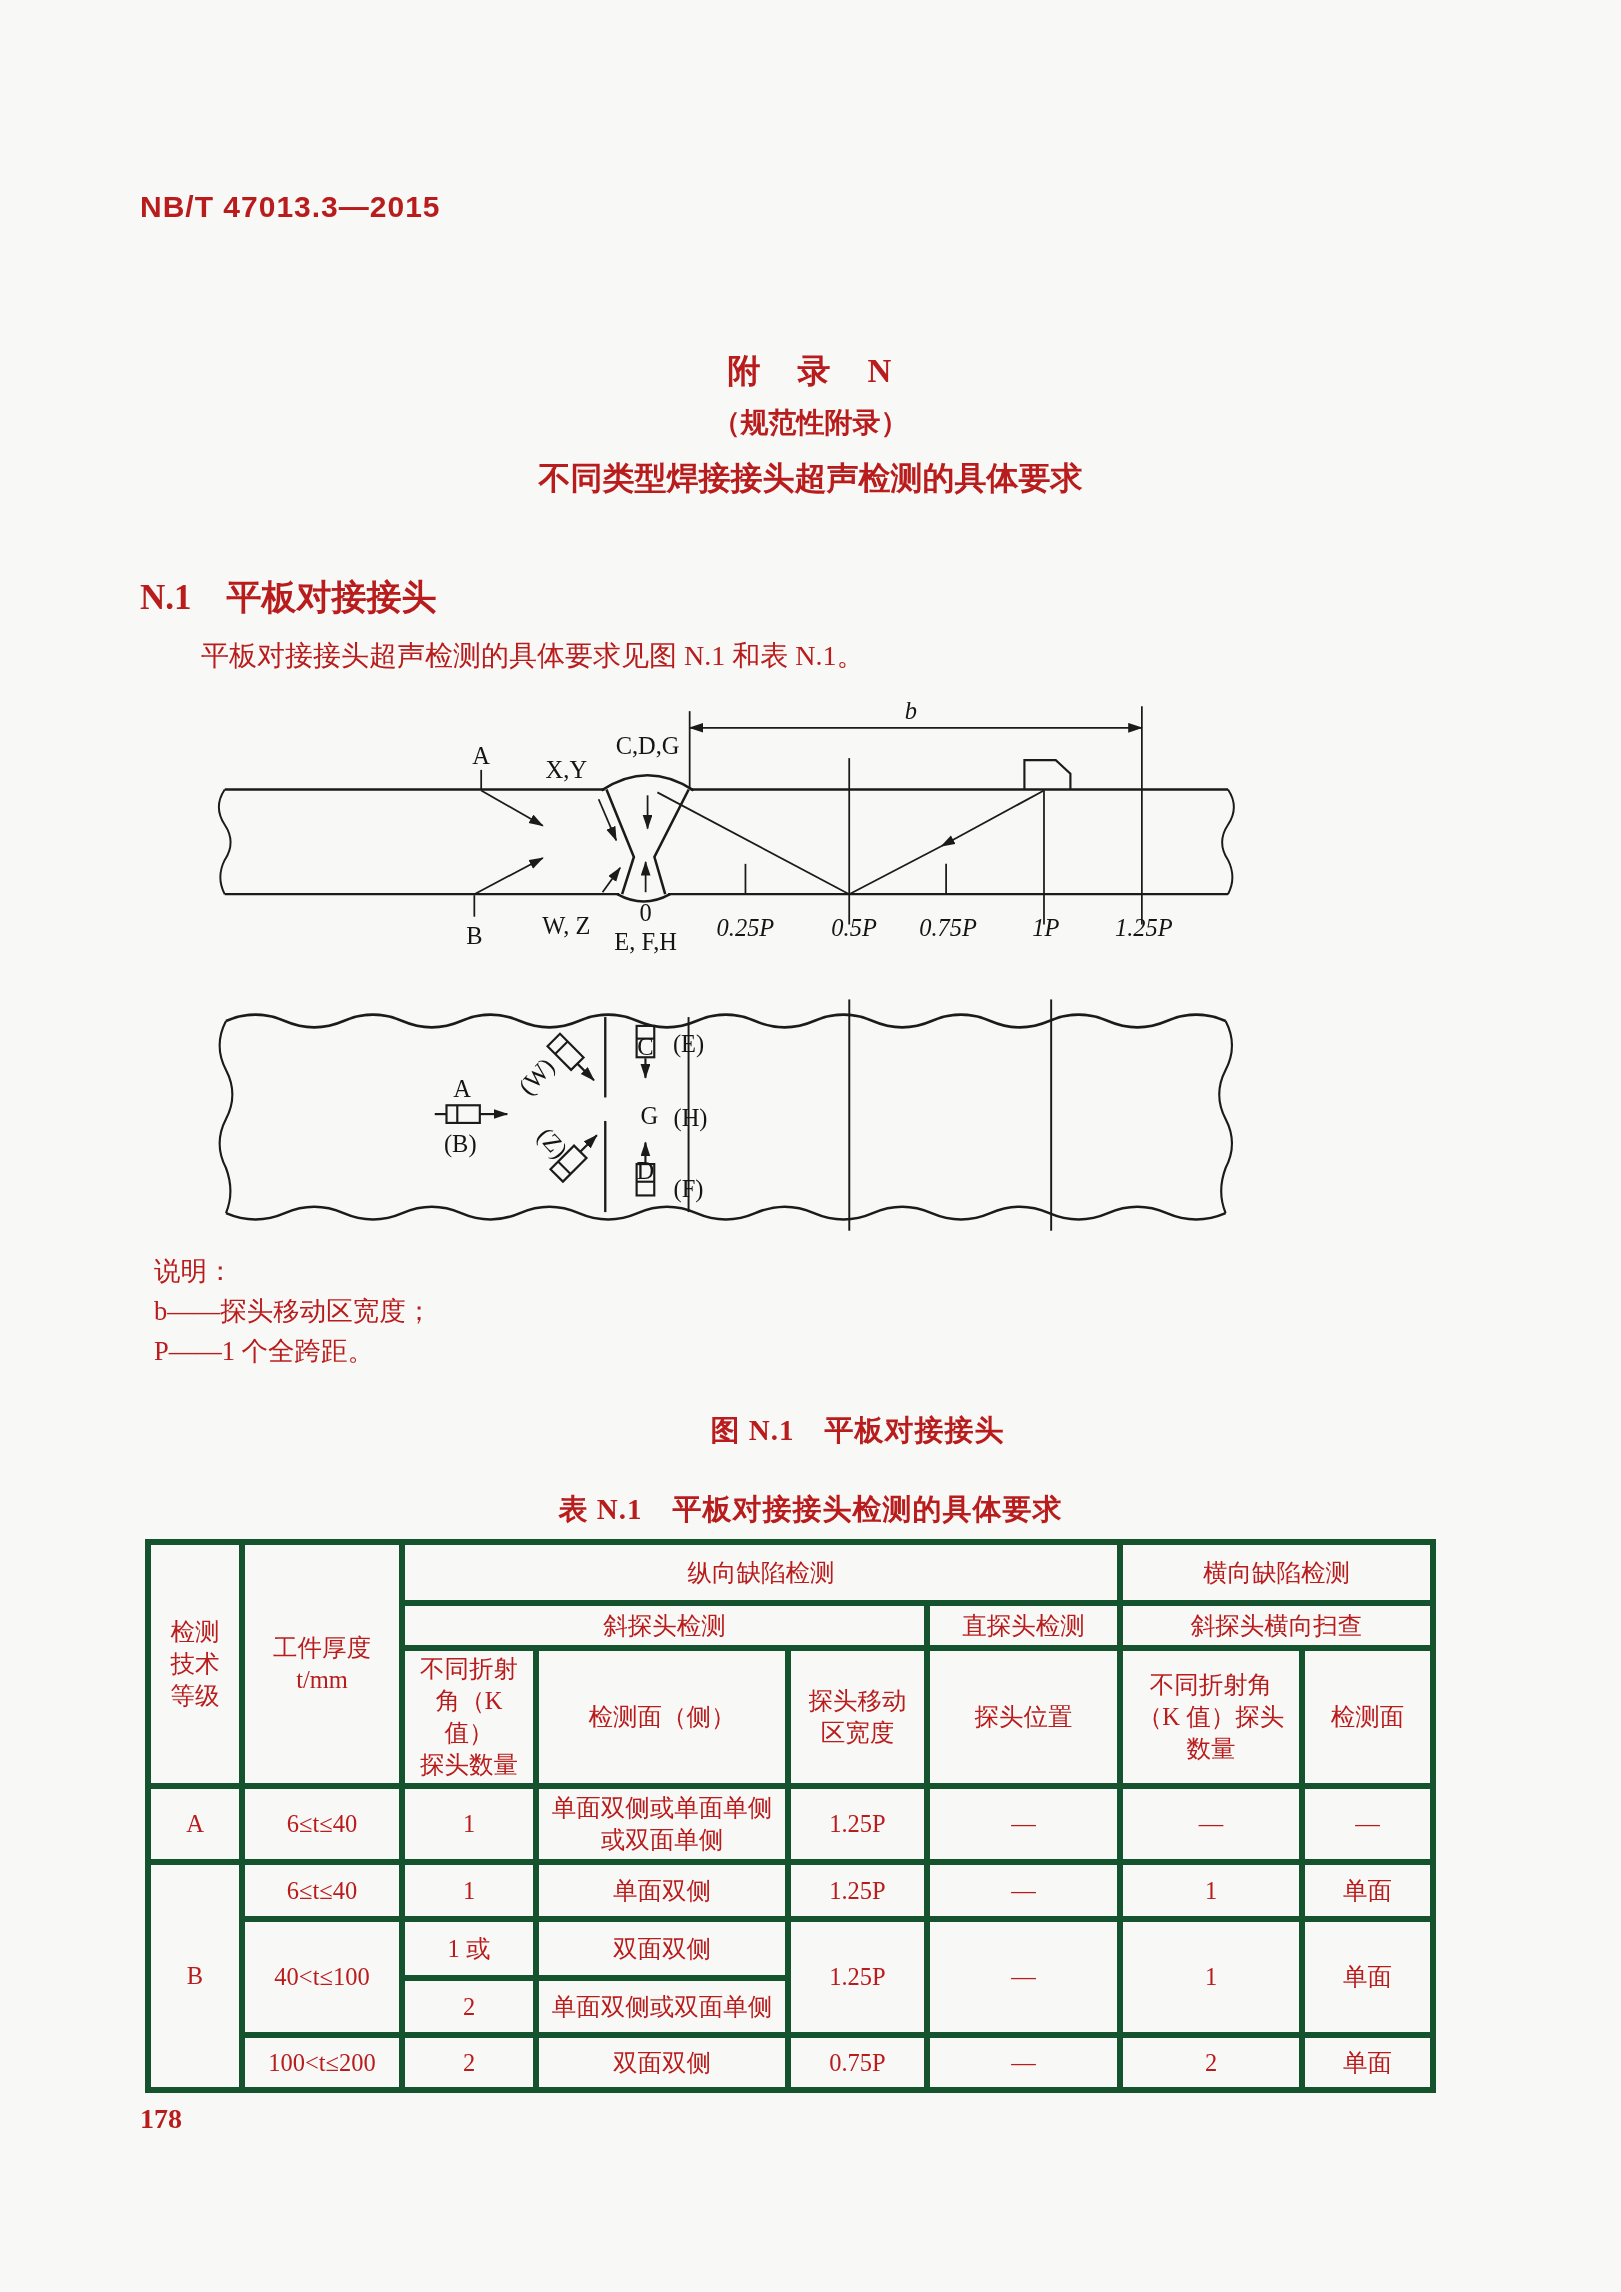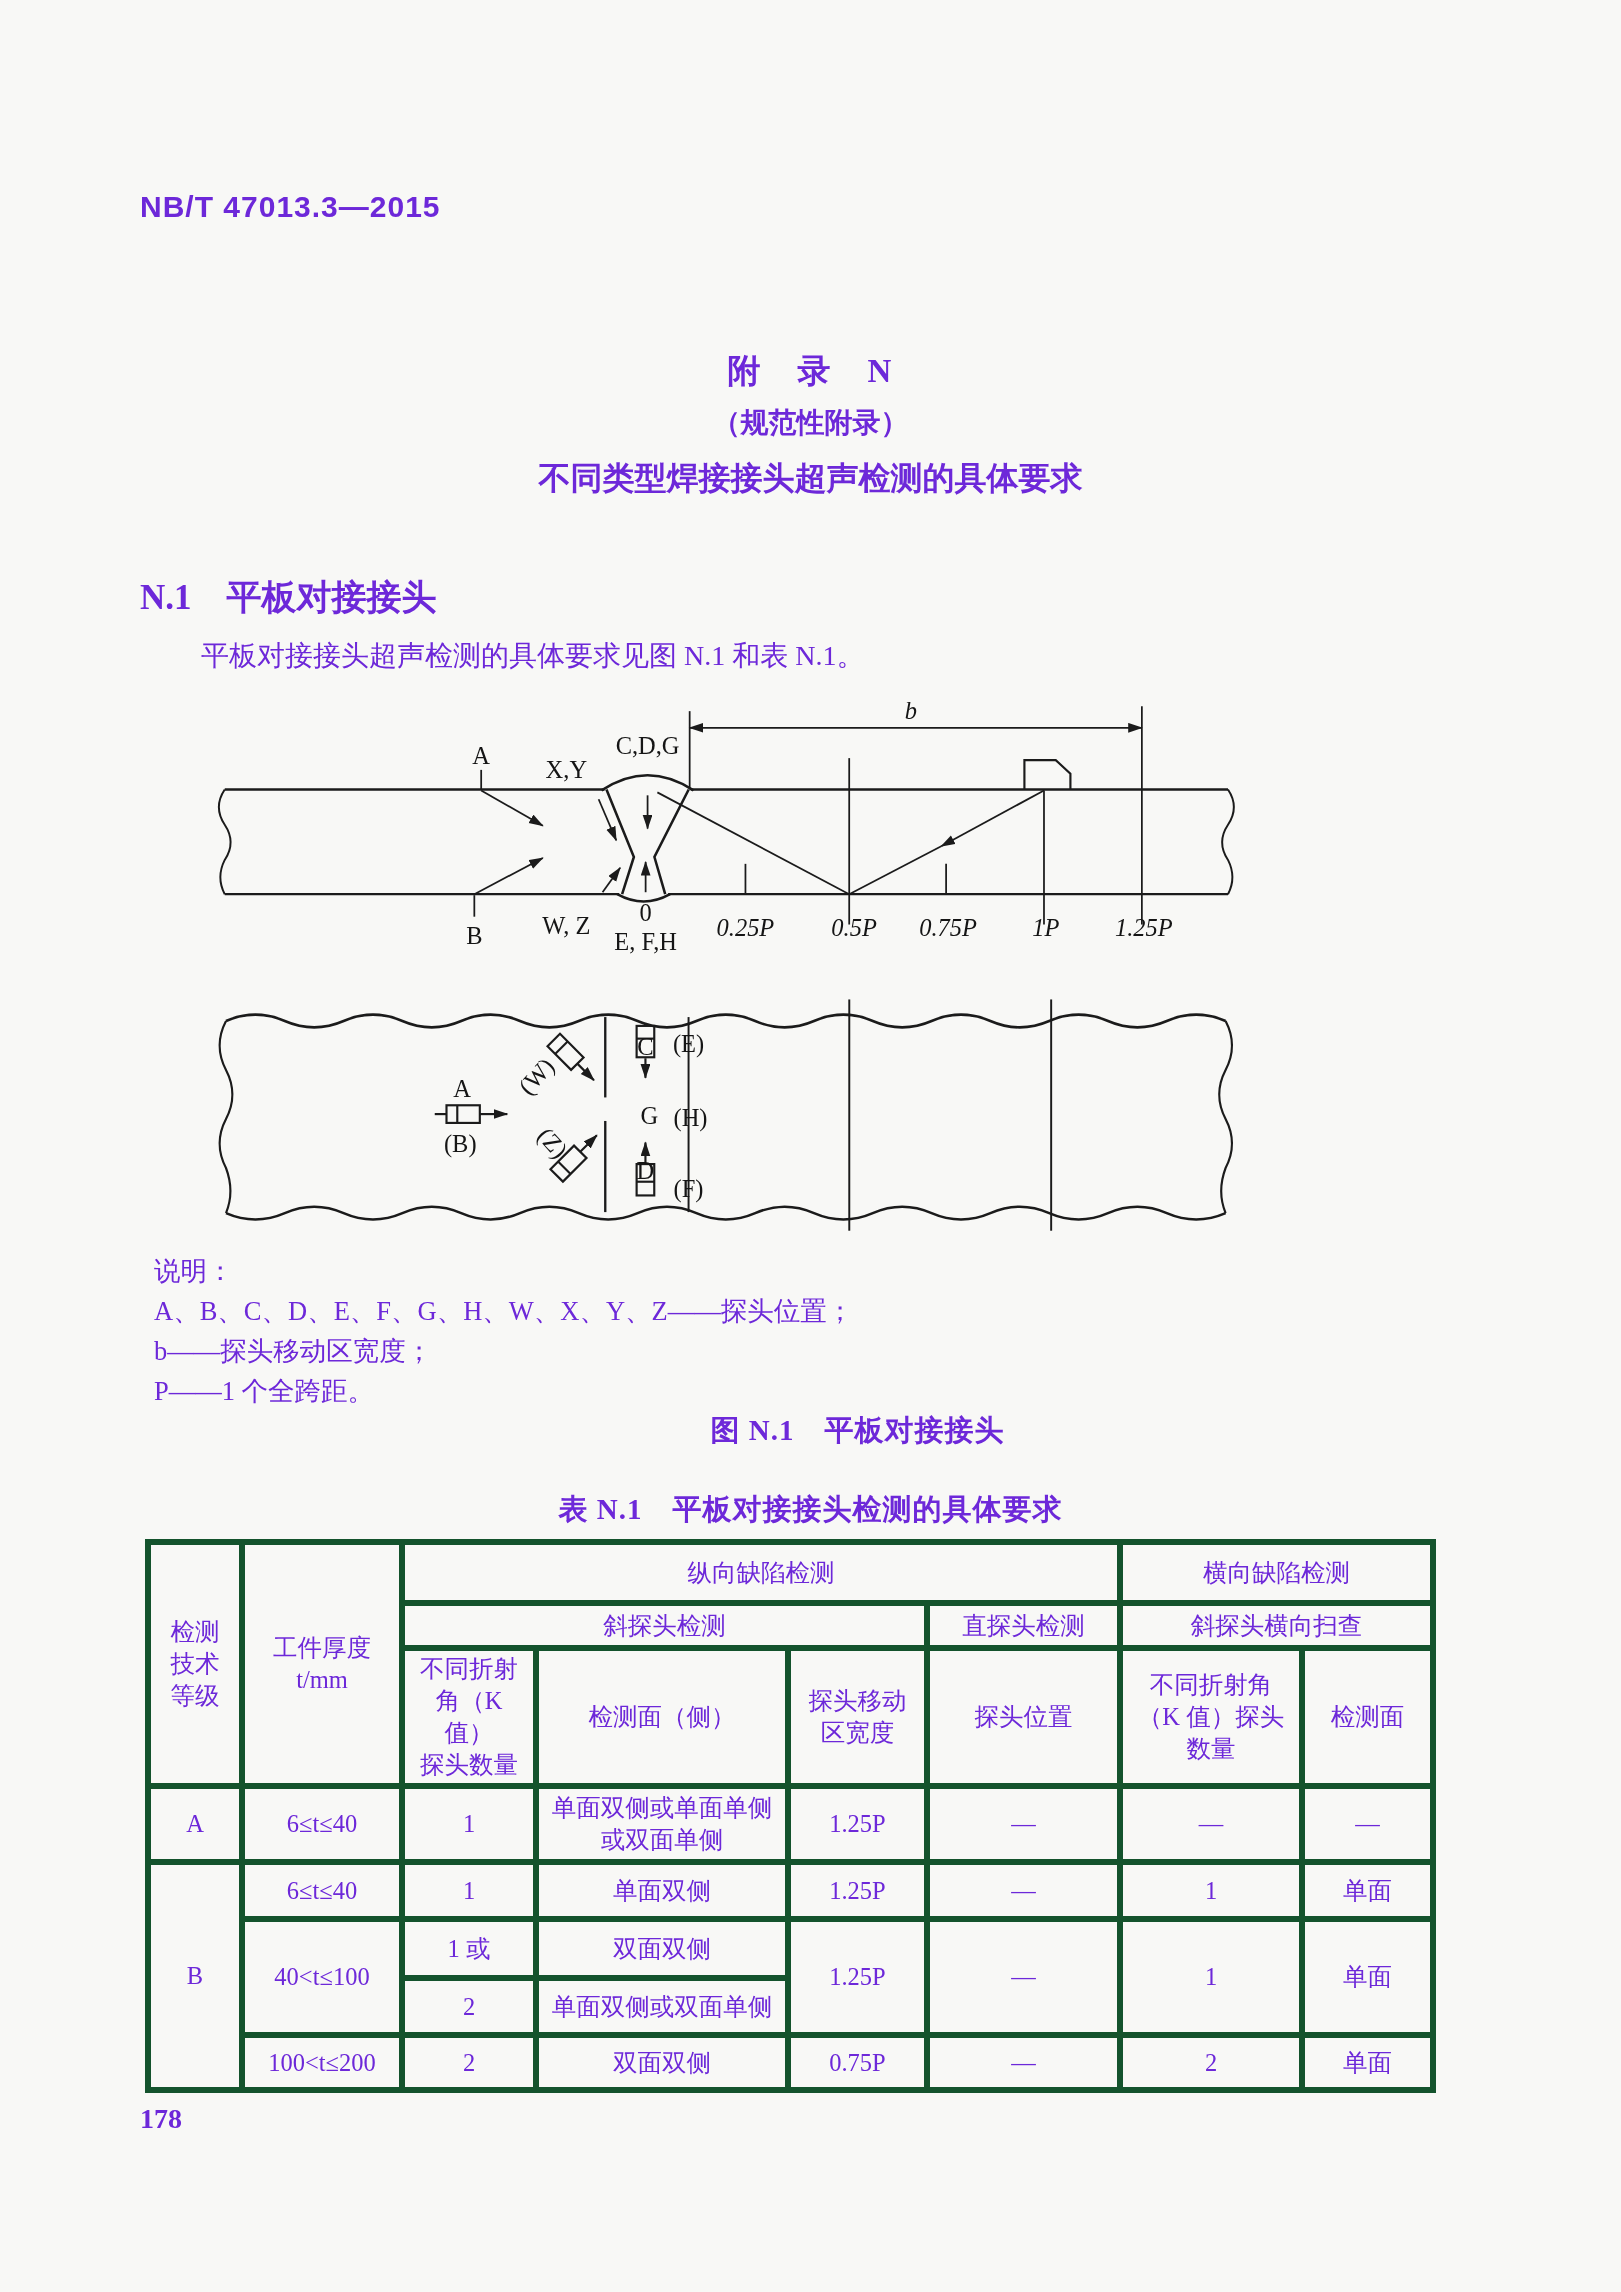--- a/index.html
+++ b/index.html
@@ -1,17 +1,17 @@
 <!DOCTYPE html>
 <html><head>
 <meta charset="utf-8">
 <style>
   html,body{margin:0;padding:0;background:#e9e9e9;}
   .page{position:relative;width:1621px;height:2293px;background:#f8f8f6;
-        font-family:"Liberation Serif",serif;color:#6d28d9;overflow:hidden;}
+        font-family:"Liberation Serif",serif;color:#b91c1c;overflow:hidden;}
   .abs{position:absolute;}
   .center{left:0;width:100%;text-align:center;}
   .header-code{left:140px;top:190px;font-size:30px;font-weight:bold;
                font-family:"Liberation Sans",sans-serif;letter-spacing:1px;}
   .appendix-title{top:349px;font-size:33px;font-weight:bold;letter-spacing:2px;}
   .appendix-subtitle{top:404px;font-size:28px;font-weight:bold;}
   .appendix-heading{top:457px;font-size:32px;font-weight:bold;}
   .section-heading{left:140px;top:574px;font-size:35px;font-weight:bold;}
   .section-paragraph{left:201px;top:637px;font-size:28px;}
   .diagram1{left:211px;top:672px;}
@@ -187,21 +187,20 @@
       <rect x="434" y="196" width="18" height="32"></rect>
       <line x1="434" y1="214" x2="452" y2="214"></line>
       <line x1="443" y1="195" x2="443" y2="174" marker-end="url(#arr)"></line>
     </g>
     <text x="443" y="211" text-anchor="middle" font-size="22">D</text>
     <text x="487" y="230" text-anchor="middle">(F)</text>
   </svg>
 
   <div class="abs legend">
     <div>说明：</div>
-    <div>A、B、C、D、E、F、G、H、W、X、Y、Z——探头位置；</div>
     <div>b——探头移动区宽度；</div>
     <div>P——1 个全跨距。</div>
   </div>
 
   <div class="abs center figure-caption">图 N.1　平板对接接头</div>
   <div class="abs center table-caption">表 N.1　平板对接接头检测的具体要求</div>
 
   <div class="abs tablewrap">
     <table class="req">
       <colgroup>

